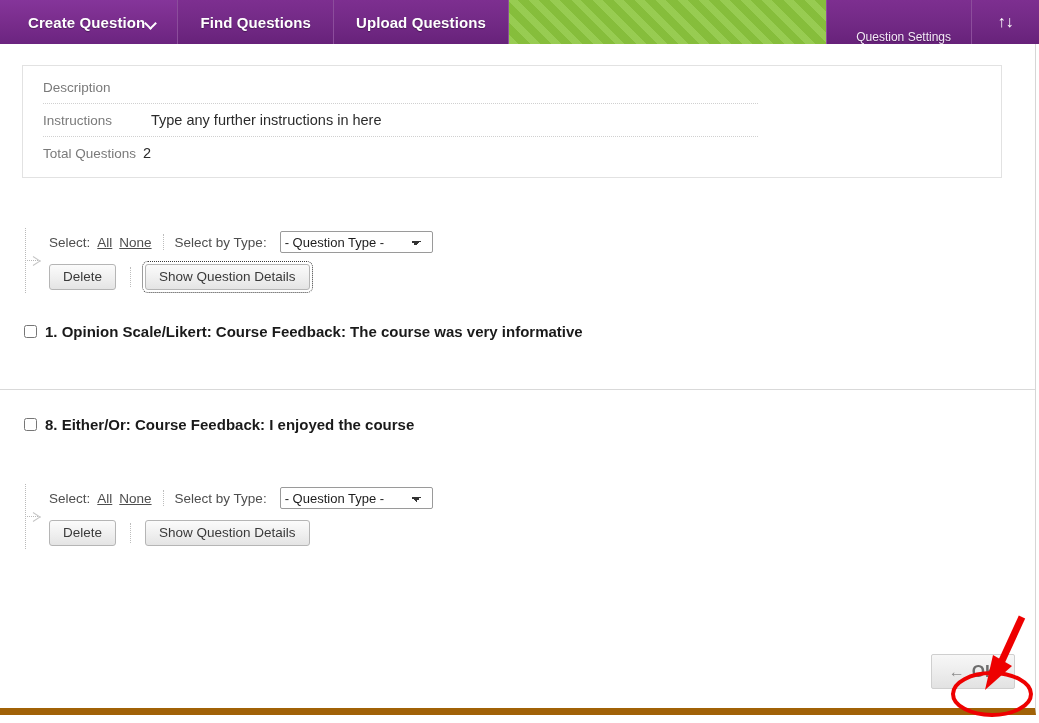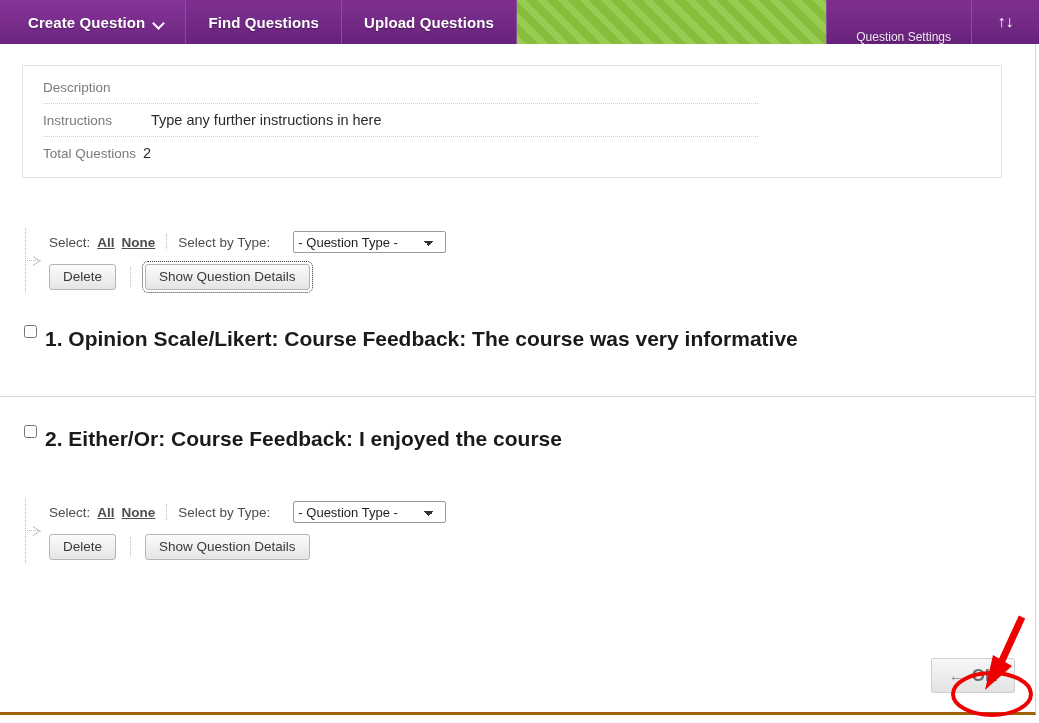--- a/index.html
+++ b/index.html
@@ -26,21 +26,20 @@
     height: 44px;
     background: linear-gradient(to bottom, #7d2f90 0%, #732a86 50%, #67227a 100%);
     display: flex;
     align-items: stretch;
     box-sizing: border-box;
   }
   .ab-tab {
     display: flex;
     align-items: center;
     justify-content: center;
-    gap: 8px;
     padding: 0 22px;
     color: #ffffff;
     font-size: 15px;
     font-weight: bold;
     letter-spacing: .1px;
     white-space: nowrap;
     text-shadow: 0 1px 1px rgba(0,0,0,.35);
     border-right: 1px solid #8c4d9c;
     box-sizing: border-box;
     cursor: pointer;
@@ -104,21 +103,21 @@
     user-select: none;
   }
 
   
   .page {
     position: absolute;
     left: 0; top: 44px;
     width: 1036px;
     height: 671px;
     border-right: 1px solid #d6d6d6;
-    border-bottom: 3px solid #a16207;
+    border-bottom: 7px solid #a16207;
     background: #ffffff;
     box-sizing: border-box;
     overflow: hidden;
   }
 
   
   .details-panel {
     position: absolute;
     left: 22px; top: 21px;
     width: 980px;
@@ -204,30 +203,29 @@
     gap: 7px;
     height: 28px;
     font-size: 13.5px;
     color: #4b4b4b;
   }
   .select-row .lbl { color: #4e4e4e; }
   .select-row a {
     color: #4e4e4e;
     text-decoration: underline;
     cursor: pointer;
-    font-weight: bold;
   }
   .vbar {
     display: inline-block;
     width: 0; height: 16px;
     border-left: 1px dotted #bdbdbd;
     margin: 0 4px;
   }
   .qtype-select {
-    margin-left: 16px;
+    margin-left: 6px;
     width: 153px;
     height: 22px;
     font-family: "Liberation Sans", sans-serif;
     font-size: 13px;
     color: #1d1d1d;
     border: 1px solid #9a9a9a;
     background: #ffffff;
     border-radius: 2px;
     padding: 0 4px;
     box-sizing: border-box;
@@ -284,25 +282,24 @@
     min-height: 64px;
     box-sizing: border-box;
   }
   .q-item.divided { border-top: 1px solid #d9d9d9; }
   .q-check {
     margin: 2px 0 0 0;
     width: 13px; height: 13px;
     cursor: pointer;
   }
   .q-text {
-    font-size: 21px;
+    font-size: 15px;
     font-weight: bold;
     color: #1a1a1a;
     line-height: 18px;
-    margin-top: 7px;
   }
 
   
   .footer {
     position: absolute;
     left: 0; bottom: 9px;
     width: 1035px;
     height: 53px;
     background: #ffffff;
     box-sizing: border-box;
@@ -422,21 +419,21 @@
 
   <div class="q-list">
 
     <div class="q-item" style="padding-top:26px;padding-bottom:48px;">
       <input type="checkbox" class="q-check" style="">
       <div class="q-text">1. Opinion Scale/Likert: Course Feedback: The course was very informative</div>
     </div>
 
     <div class="q-item divided" style="padding-top:26px;padding-bottom:48px;">
       <input type="checkbox" class="q-check" style="">
-      <div class="q-text">2. Either/Or: Course Feedback: I enjoyed the course</div>
+      <div class="q-text">8. Either/Or: Course Feedback: I enjoyed the course</div>
     </div>
   </div>
 
   <div class="q-toolbar" style="margin-top:2px;">
     <div class="tree-line">
       <div class="v"></div>
       <div class="arrow">
           <div class="h"></div>
           <div class="head"></div>
         </div>

